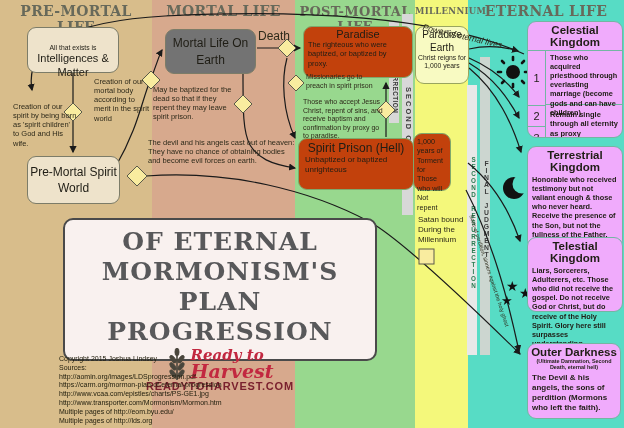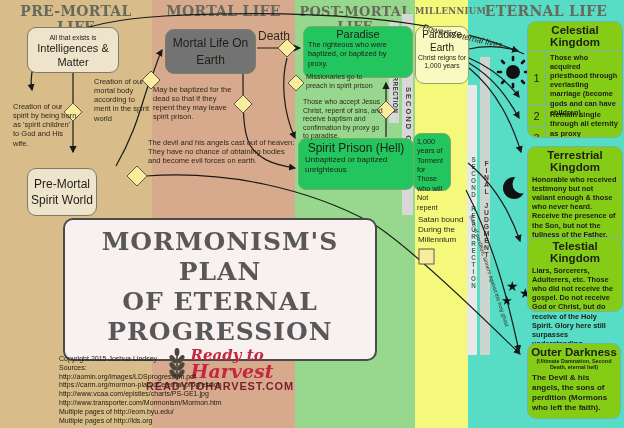--- a/index.html
+++ b/index.html
@@ -10,23 +10,23 @@
     color:#67695a;text-align:center;letter-spacing:.3px;}
   .bar{position:absolute;z-index:2;display:flex;justify-content:center;box-sizing:border-box;
     writing-mode:vertical-rl;font-weight:bold;}
   .bar.sideways{text-orientation:mixed;}
   .bar.upright{text-orientation:upright;}
   svg#overlay{position:absolute;left:0;top:0;z-index:3;pointer-events:none;}
   .fbox{position:absolute;z-index:4;box-sizing:border-box;border:1px solid #7c7c68;
     border-radius:9px;color:#1f1d15;}
   .cream{background:#eee3cb;}
   .creamp{background:#737373;}
-  .greenbx{background:#22c55e;border-color:#7fa86c;border-radius:8px;}
+  .greenbx{background:#c2410c;border-color:#7fa86c;}
   .yellowbx{background:#f8fac2;border-color:#99a55e;}
-  .mintbx{background:#84cc16;border-color:#74b5a2;}
+  .mintbx{background:#f0abfc;border-color:#74b5a2;}
   .bt{text-align:center;font-weight:bold;}
   .note{position:absolute;z-index:4;color:#2e2a1a;font-size:7.5px;line-height:1.22;}
   .small7{font-size:7px;}
   #title-box{position:absolute;z-index:5;background:#f9f1ef;border:2px solid #4a4a4a;
     border-radius:10px;text-align:center;}
   .title-line{font-family:"DejaVu Serif",serif;font-weight:800;color:#58585a;
     font-size:25px;line-height:1.2;letter-spacing:1px;}
   #logo-row{display:flex;justify-content:center;gap:4px;margin-top:1px;}
   .logo-script{font-family:"DejaVu Serif",serif;font-style:italic;font-weight:bold;
     color:#c22840;line-height:.95;text-align:left;}
@@ -111,25 +111,25 @@
       <circle cx="514" cy="188" r="11" fill="#111"></circle>
       <circle cx="522" cy="184" r="9.5" fill="#57dcc5"></circle>
     </g>
     <g fill="#111" font-family="DejaVu Sans,sans-serif">
       <text x="506" y="291" font-size="14">★</text>
       <text x="519" y="298" font-size="14">★</text>
       <text x="501" y="305" font-size="13">★</text>
     </g>
   </svg>
 
-  <div class="fbox cream" style="left:27px;top:27px;width:92px;height:46px;padding-top:6px;">
+  <div class="fbox cream" style="left:27px;top:27px;width:92px;height:46px;padding-top:16px;">
     <div class="bt" style="font-size:6.8px;font-weight:normal;">All that exists is</div>
     <div class="bt" style="font-size:11px;line-height:1.3;font-weight:normal;">Intelligences &amp; Matter</div>
   </div>
-  <div class="fbox cream" style="left:27px;top:168px;width:70px;height:48px;display:flex;align-items:center;justify-content:center;">
+  <div class="fbox cream" style="left:27px;top:156px;width:93px;height:48px;display:flex;align-items:center;justify-content:center;">
     <div class="bt" style="font-size:12px;font-weight:normal;line-height:1.35;">Pre-Mortal Spirit World</div>
   </div>
 
   <div class="fbox creamp" style="left:165px;top:29px;width:91px;height:45px;display:flex;align-items:center;justify-content:center;">
     <div class="bt" style="font-size:12px;font-weight:normal;line-height:1.35;">Mortal Life On Earth</div>
   </div>
 
   <div class="fbox greenbx" style="left:303px;top:26px;width:110px;height:52px;padding:1px 4px;">
     <div class="bt" style="font-size:11px;font-weight:normal;">Paradise</div>
     <div style="font-size:7.4px;line-height:1.25;">The righteous who were baptized, or baptized by proxy.</div>
@@ -181,22 +181,22 @@
   <div class="note" style="left:153px;top:85px;width:82px;">May be baptized for the dead so that if they repent they may leave spirit prison.</div>
   <div class="note" style="left:148px;top:138px;width:150px;">The devil and his angels cast out of heaven: They have no chance of obtaining bodies and become evil forces on earth.</div>
   <div class="note small7" style="left:306px;top:73px;width:72px;">Missionaries go to preach in spirit prison</div>
   <div class="note small7" style="left:303px;top:98px;width:80px;">Those who accept Jesus Christ, repent of sins, and receive baptism and confirmation by proxy go to paradise.</div>
   <div class="note" style="left:418px;top:215px;width:50px;font-size:8px;">Satan bound During the Millennium</div>
   <div class="note" style="left:424px;top:22px;width:106px;font-size:8.5px;font-style:italic;transform:rotate(13deg);transform-origin:left top;">Power of eternal lives</div>
   <div class="note" style="left:474px;top:214px;width:130px;font-size:5.5px;transform:rotate(72deg);transform-origin:left top;">Sons of perdition, sinners against the holy ghost</div>
 
   <div id="title-box" style="left:63px;top:218px;width:310px;height:139px;">
     <div style="margin-top:7px;">
+      <div class="title-line">OF ETERNAL</div>
       <div class="title-line">MORMONISM'S PLAN</div>
-      <div class="title-line">OF ETERNAL</div>
       <div class="title-line">PROGRESSION</div>
     </div>
     <div id="logo-row">
       <svg width="20" height="32" viewBox="0 0 24 40">
         <g fill="#4a463c" stroke="#4a463c">
           <line x1="12" y1="40" x2="12" y2="7" stroke-width="2"></line>
           <ellipse cx="7" cy="14" rx="2.6" ry="5.5" transform="rotate(-35 7 14)"></ellipse>
           <ellipse cx="17" cy="14" rx="2.6" ry="5.5" transform="rotate(35 17 14)"></ellipse>
           <ellipse cx="7" cy="23" rx="2.6" ry="5.5" transform="rotate(-35 7 23)"></ellipse>
           <ellipse cx="17" cy="23" rx="2.6" ry="5.5" transform="rotate(35 17 23)"></ellipse>

